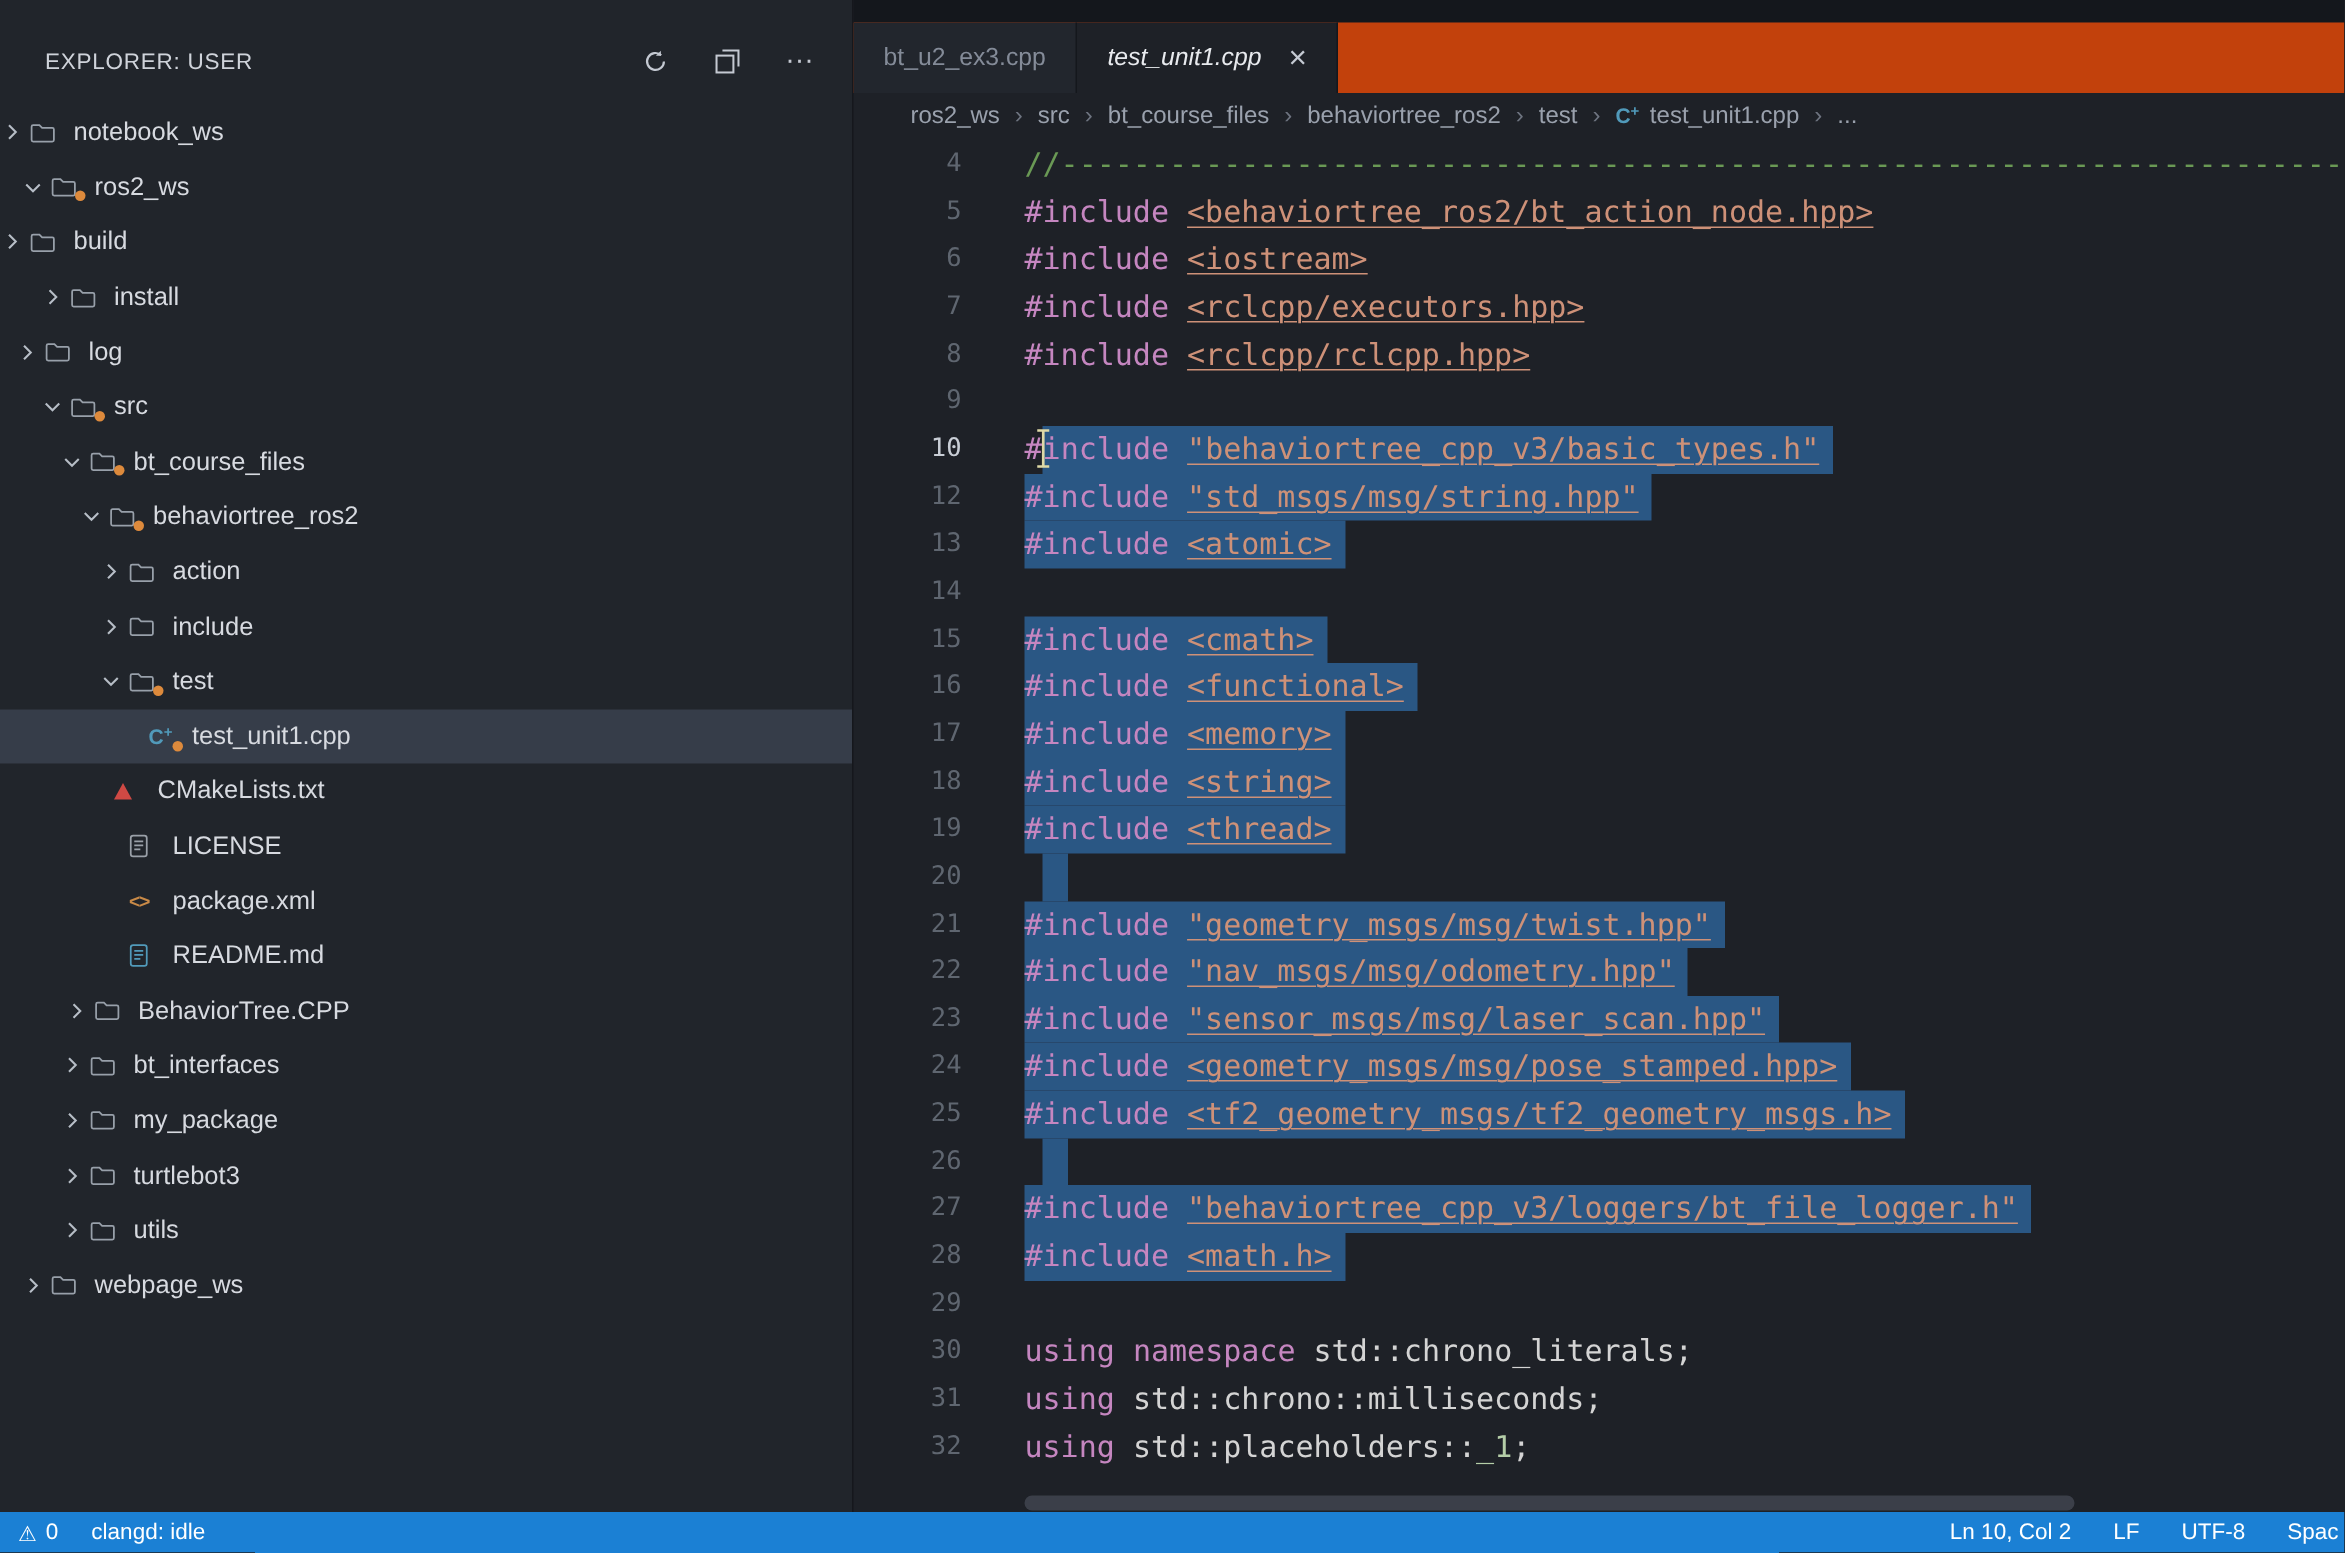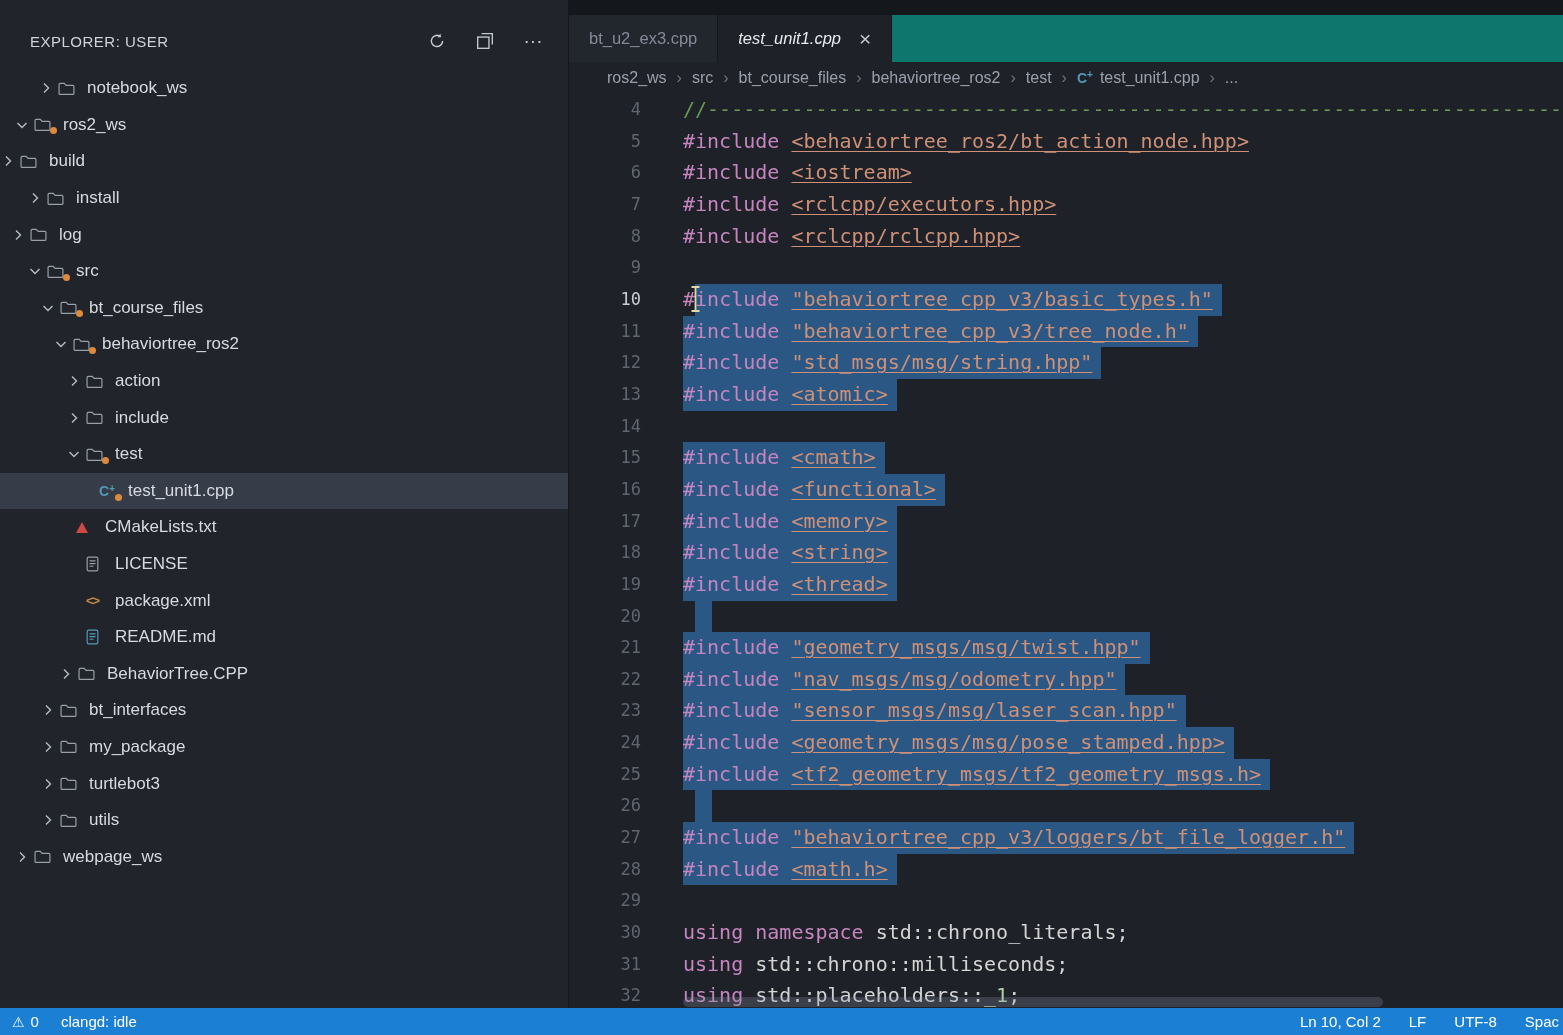--- a/index.html
+++ b/index.html
@@ -21,21 +21,21 @@
   .dot{position:absolute;right:1px;bottom:-2px;width:7px;height:7px;border-radius:50%;background:var(--modified-dot,#dd8a3c)}
   .tlabel{margin-left:5px}
   .cppic{color:#519aba;font-weight:bold;font-size:14px}
   .cppic i{font-style:normal;font-size:10px;vertical-align:top}
   .tri{width:0;height:0;border-left:6.5px solid transparent;border-right:6.5px solid transparent;border-bottom:11px solid #cf4944;display:inline-block}
   .xmlic{color:#c98a47;font-weight:bold;font-size:13px;letter-spacing:-1px}
 
   
   .editor{flex:1;display:flex;flex-direction:column;background:#1e2127;border-left:1px solid #15171c;overflow:hidden;position:relative}
   .top-strip{height:15px;background:#14171c}
-  .tabbar{height:47px;background:#0f766e;display:flex;align-items:stretch}
+  .tabbar{height:47px;background:#c2410c;display:flex;align-items:stretch}
   .tab{display:flex;align-items:center;padding:0 20px;font-size:16.5px;color:#848b98;background:#22262d;border-right:1px solid #14171c;cursor:pointer;white-space:nowrap}
   .tab.active{background:#1e2127;color:#e8eaee}
   .tab-close{margin-left:18px;font-size:21px;color:#c5cad3;line-height:1;cursor:pointer}
   .crumbs{height:32px;display:flex;align-items:center;padding-left:38px;font-size:16px;color:#9aa1ad;gap:10px;white-space:nowrap}
   .bc-sep{color:#6e7480;font-size:16px}
   .bc-item{display:flex;align-items:center;gap:7px;cursor:pointer}
 
   
   .code{flex:1;position:relative;overflow:hidden;font-family:"DejaVu Sans Mono",monospace}
   .line{display:flex;height:31.66px;line-height:31.66px;font-size:20px;white-space:pre}
@@ -78,21 +78,21 @@
         <span class="sb-ic">
           <svg width="18" height="18" viewBox="0 0 16 16">
               <rect x="1.5" y="4.5" width="10" height="10" fill="none" stroke="#c4c9d2" stroke-width="1.2"></rect>
               <path d="M5 1.5h9.5V11" fill="none" stroke="#c4c9d2" stroke-width="1.2"></path>
             </svg>
         </span>
         <span class="sb-ic">···</span>
       </span>
     </div>
     <div class="tree">
-        <div class="tree-row" style=" margin-left: 38px;">
+        <div class="tree-row" style="">
           <span class="chev">
             <svg width="16" height="16" viewBox="0 0 16 16">
               <path d="M6 3.5 10.5 8 6 12.5" fill="none" stroke="#b6bdc6" stroke-width="1.4"></path>
             </svg>
           </span>
           <span class="ticon">
             <svg width="17" height="15" viewBox="0 0 16 14">
               <path d="M1 3.2c0-.6.4-1 1-1h3.9l1.7 1.8H14c.6 0 1 .4 1 1v6.6c0 .6-.4 1-1 1H2c-.6 0-1-.4-1-1z" fill="none" stroke="#98a0aa" stroke-width="1.1"></path>
             </svg>
           </span>
@@ -268,21 +268,21 @@
         <div class="tree-row" style="padding-left: 66px;">
           <span class="chev"></span>
           <span class="ticon">
             <svg width="13" height="16" viewBox="0 0 12 15">
               <rect x="1" y="1" width="10" height="13" rx="1.5" fill="none" stroke="#519aba" stroke-width="1.1"></rect>
               <path d="M3.2 4.6h5.6M3.2 7.1h5.6M3.2 9.6h3.8" stroke="#519aba" stroke-width="1.1"></path>
             </svg>
           </span>
           <span class="tlabel">README.md</span>
         </div>
-        <div class="tree-row" style="padding-left: 43px; margin-left: 15px;">
+        <div class="tree-row" style="padding-left: 43px;">
           <span class="chev">
             <svg width="16" height="16" viewBox="0 0 16 16">
               <path d="M6 3.5 10.5 8 6 12.5" fill="none" stroke="#b6bdc6" stroke-width="1.4"></path>
             </svg>
           </span>
           <span class="ticon">
             <svg width="17" height="15" viewBox="0 0 16 14">
               <path d="M1 3.2c0-.6.4-1 1-1h3.9l1.7 1.8H14c.6 0 1 .4 1 1v6.6c0 .6-.4 1-1 1H2c-.6 0-1-.4-1-1z" fill="none" stroke="#98a0aa" stroke-width="1.1"></path>
             </svg>
           </span>
@@ -400,21 +400,20 @@
     <div class="code">
       <div class="line"><span class="ln">4</span><span class="ltext"><span class="tk-cm">//------------------------------------------------------------------------------------</span></span></div>
         <div class="line"><span class="ln">5</span><span class="ltext"><span class="tk-kw">#include</span><span class="tk-pl"> </span><span class="tk-inc">&lt;behaviortree_ros2/bt_action_node.hpp&gt;</span></span></div>
         <div class="line"><span class="ln">6</span><span class="ltext"><span class="tk-kw">#include</span><span class="tk-pl"> </span><span class="tk-inc">&lt;iostream&gt;</span></span></div>
         <div class="line"><span class="ln">7</span><span class="ltext"><span class="tk-kw">#include</span><span class="tk-pl"> </span><span class="tk-inc">&lt;rclcpp/executors.hpp&gt;</span></span></div>
         <div class="line"><span class="ln">8</span><span class="ltext"><span class="tk-kw">#include</span><span class="tk-pl"> </span><span class="tk-inc">&lt;rclcpp/rclcpp.hpp&gt;</span></span></div>
         <div class="line"><span class="ln">9</span><span class="ltext"></span></div>
         <div class="line"><span class="ln cur">10</span><span class="ltext"><span class="tk-kw">#</span><span class="ibeam"><svg width="11" height="28" viewBox="0 0 11 28">
                 <path d="M1.5 2h8M1.5 26h8M5.5 2v24" stroke="currentColor" stroke-width="1.8" fill="none"></path>
               </svg></span><span class="selbg"><span class="tk-kw">include</span><span class="tk-pl"> </span><span class="tk-inc">"behaviortree_cpp_v3/basic_types.h"</span></span></span></div>
-        <div class="line"><span class="ln">11</span><span class="ltext"><span class="selbg"><span class="tk-kw">#include</span><span class="tk-pl"> </span><span class="tk-inc">"behaviortree_cpp_v3/tree_node.h"</span></span></span></div>
         <div class="line"><span class="ln">12</span><span class="ltext"><span class="selbg"><span class="tk-kw">#include</span><span class="tk-pl"> </span><span class="tk-inc">"std_msgs/msg/string.hpp"</span></span></span></div>
         <div class="line"><span class="ln">13</span><span class="ltext"><span class="selbg"><span class="tk-kw">#include</span><span class="tk-pl"> </span><span class="tk-inc">&lt;atomic&gt;</span></span></span></div>
         <div class="line"><span class="ln">14</span></div>
         <div class="line"><span class="ln">15</span><span class="ltext"><span class="selbg"><span class="tk-kw">#include</span><span class="tk-pl"> </span><span class="tk-inc">&lt;cmath&gt;</span></span></span></div>
         <div class="line"><span class="ln">16</span><span class="ltext"><span class="selbg"><span class="tk-kw">#include</span><span class="tk-pl"> </span><span class="tk-inc">&lt;functional&gt;</span></span></span></div>
         <div class="line"><span class="ln">17</span><span class="ltext"><span class="selbg"><span class="tk-kw">#include</span><span class="tk-pl"> </span><span class="tk-inc">&lt;memory&gt;</span></span></span></div>
         <div class="line"><span class="ln">18</span><span class="ltext"><span class="selbg"><span class="tk-kw">#include</span><span class="tk-pl"> </span><span class="tk-inc">&lt;string&gt;</span></span></span></div>
         <div class="line"><span class="ln">19</span><span class="ltext"><span class="selbg"><span class="tk-kw">#include</span><span class="tk-pl"> </span><span class="tk-inc">&lt;thread&gt;</span></span></span></div>
         <div class="line"><span class="ln">20</span><span class="ltext"><span class="selbg nlblk"></span></span></div>
         <div class="line"><span class="ln">21</span><span class="ltext"><span class="selbg"><span class="tk-kw">#include</span><span class="tk-pl"> </span><span class="tk-inc">"geometry_msgs/msg/twist.hpp"</span></span></span></div>

